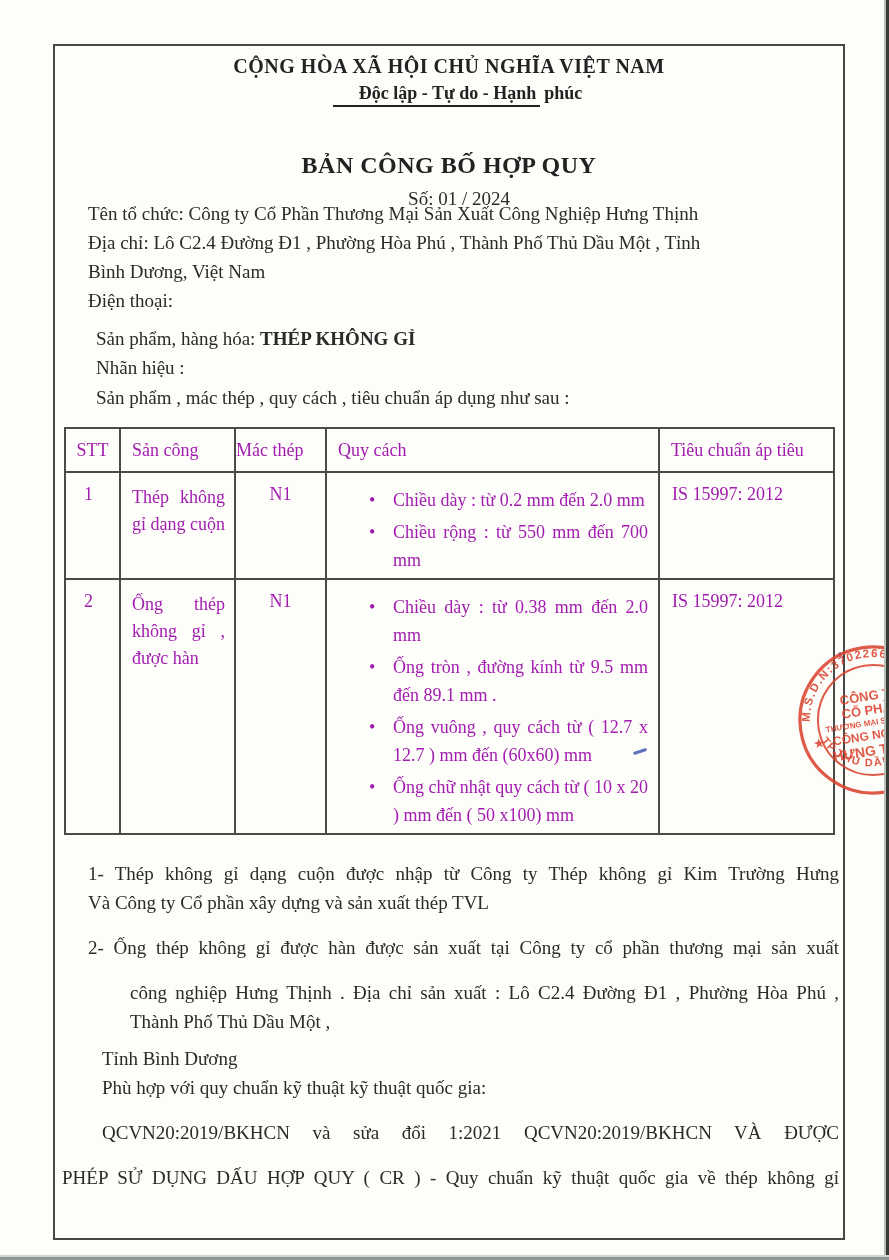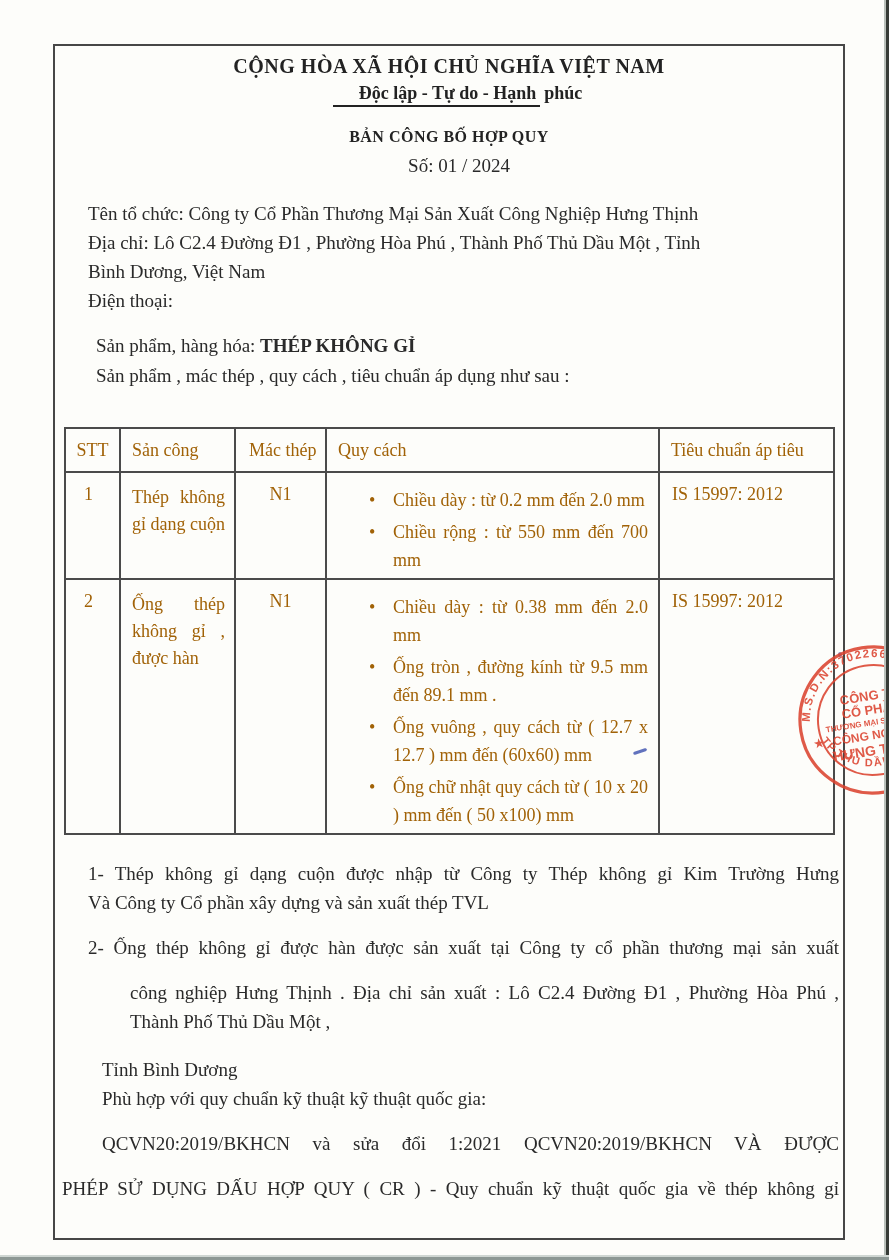--- a/index.html
+++ b/index.html
@@ -17,32 +17,32 @@
   .frame{
     position:absolute;left:53px;top:44px;width:792px;height:1196px;
     border:2px solid #474747;box-sizing:border-box;
   }
   
   .doc-header{position:absolute;top:9px;left:0;width:100%;text-align:center;}
   .nat-line{font-size:20px;font-weight:bold;letter-spacing:.5px;color:#222;}
   .motto-line{margin-top:5px;font-size:18px;font-weight:bold;color:#222;margin-left:17px;}
   .motto-underlined{border-bottom:2px solid #222;padding:0 4px 2px 26px;}
   .motto-tail{padding-left:4px;}
-  .doc-title{margin-top:24px;font-size:16px;font-weight:bold;letter-spacing:.5px;color:#222;}
+  .doc-title{margin-top:48px;font-size:24px;font-weight:bold;letter-spacing:.5px;color:#222;}
   .doc-number{margin-top:9px;font-size:19px;margin-left:20px;}
   
   .info{position:absolute;top:153px;left:33px;width:742px;font-size:19px;line-height:29px;}
   .info .ln{white-space:nowrap;}
-  .ln-product{margin-top:16px;padding-left:8px;}
+  .ln-product{margin-top:9px;padding-left:8px;}
   .ln-brand{padding-left:8px;}
   .ln-intro{padding-left:8px;margin-top:1px;}
   .bold{font-weight:bold;}
   
   table.spec{position:absolute;top:381px;left:9px;border-collapse:collapse;table-layout:fixed;
-    font-size:18px;color:#a16207;}
+    font-size:18px;color:#a21caf;}
   table.spec td{border:2px solid #4a4a4a;vertical-align:top;box-sizing:border-box;padding:0;}
   td.c-stt{width:55px;text-align:center;}
   td.c-prod{width:115px;}
   td.c-grade{width:91px;text-align:center;}
   td.c-spec{width:333px;}
   td.c-std{width:175px;}
   tr.hdr td{height:44px;vertical-align:middle;}
   tr.hdr .pad{padding:0 0 0 11px;}
   tr.r1 td{height:96px;}
   tr.r2 td{height:228px;}
@@ -53,21 +53,21 @@
   ul.specs{margin:0;padding:13px 10px 0 66px;list-style:none;}
   ul.specs li{position:relative;text-align:justify;line-height:28px;margin-bottom:4px;}
   ul.specs li::before{content:"•";position:absolute;left:-24px;top:0;font-size:18px;}
   
   .notes{position:absolute;top:797px;left:0;width:100%;font-size:19px;line-height:29px;}
   .notes .nl{margin-left:33px;width:751px;}
   .jl{text-align:justify;text-align-last:justify;margin-top:16px;}
   .nl.ind-b{margin-left:75px;width:709px;}
   .nl.ind-c{margin-left:47px;width:737px;}
   .nl.wide{margin-left:7px;width:777px;}
-  .gap-1{margin-top:19px;}
+  .gap-1{margin-top:8px;}
   
   .stamp{position:absolute;left:773px;top:620px;width:200px;height:200px;z-index:4;opacity:.88;}
   
   .pen-mark{position:absolute;left:633px;top:750px;width:14px;height:3px;background:#3a4fae;
     transform:rotate(-18deg);border-radius:2px;opacity:.8;}
   .pen-dot{position:absolute;left:838px;top:652px;width:4px;height:5px;background:#3a4fae;border-radius:50%;opacity:.7;}
 </style>
 </head>
 <body>
 
@@ -81,32 +81,33 @@
       <div class="doc-title">BẢN CÔNG BỐ HỢP QUY</div>
       <div class="doc-number">Số: 01 / 2024</div>
     </div>
 
     <div class="info">
       <div class="ln">Tên tổ chức: Công ty Cổ Phần Thương Mại Sản Xuất Công Nghiệp Hưng Thịnh</div>
       <div class="ln">Địa chỉ: Lô C2.4 Đường Đ1 , Phường Hòa Phú , Thành Phố Thủ Dầu Một , Tỉnh</div>
       <div class="ln">Bình Dương, Việt Nam</div>
       <div class="ln">Điện thoại:</div>
       <div class="ln ln-product"><span>Sản phẩm, hàng hóa: </span><span class="bold">THÉP KHÔNG GỈ</span></div>
+      <div class="ln ln-brand">Nhãn hiệu :</div>
       <div class="ln ln-intro">Sản phẩm , mác thép , quy cách , tiêu chuẩn áp dụng như sau :</div>
     </div>
 
     <table class="spec">
       <tbody>
           <tr class="hdr">
         <td class="c-stt">STT</td>
         <td class="c-prod">
               <div class="pad">Sản công</div>
             </td>
         <td class="c-grade">
-              <div style="padding-left:13px;text-align:left">Mác thép</div>
+              <div style="text-align:left">Mác thép</div>
             </td>
         <td class="c-spec">
               <div class="pad">Quy cách</div>
             </td>
         <td class="c-std">
               <div class="pad">Tiêu chuẩn áp tiêu</div>
             </td>
       </tr>
       <tr class="r1">
         <td class="c-stt">

